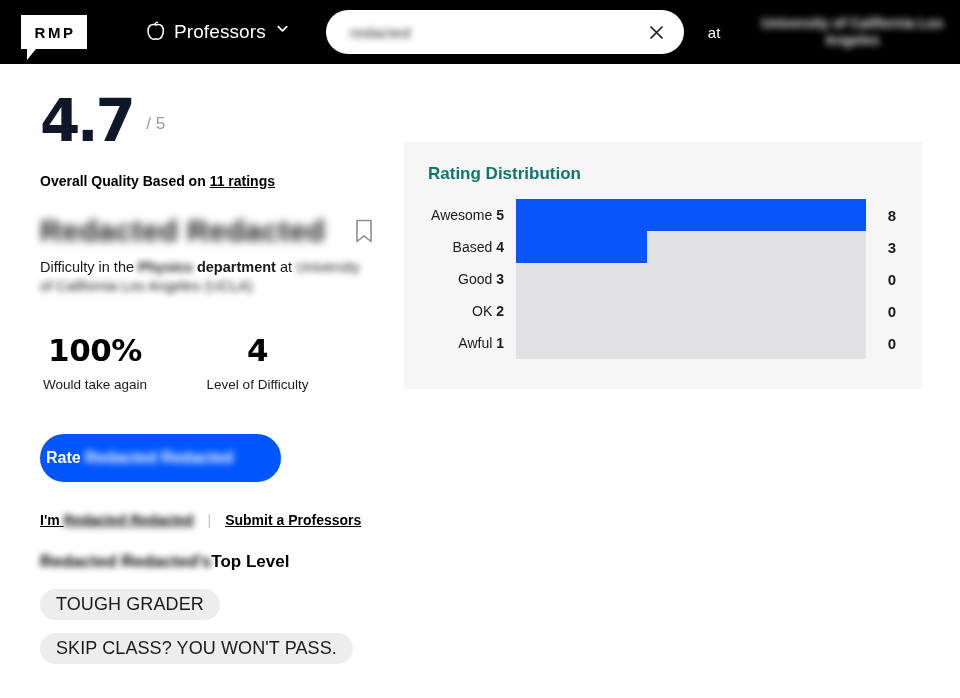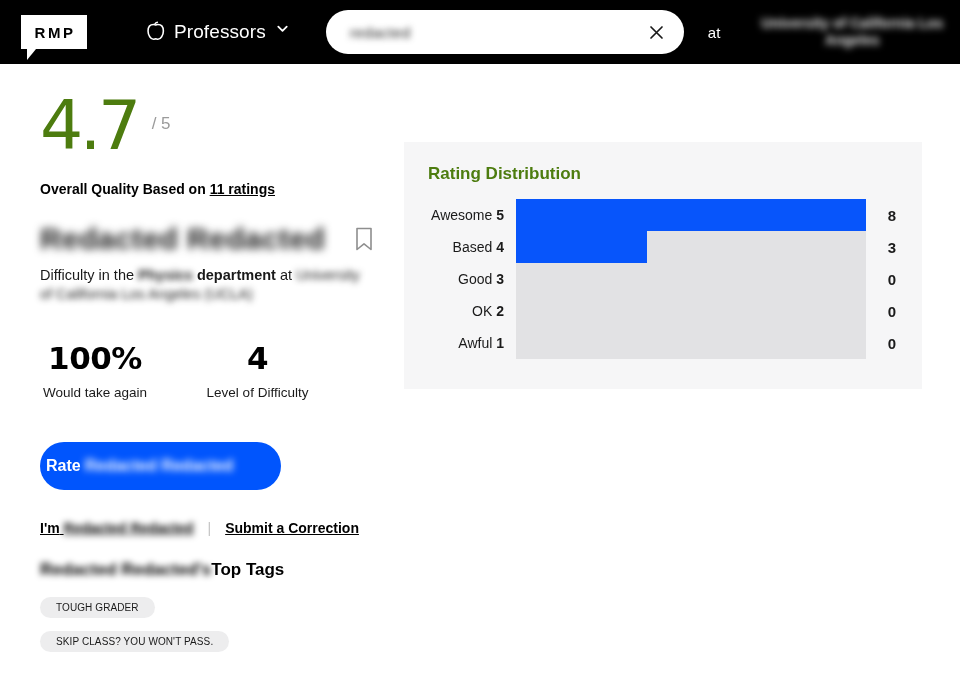--- a/index.html
+++ b/index.html
@@ -99,25 +99,25 @@
     flex: none;
   }
   .right-col {
     padding: 78px 0 0 24px;
     flex: 1;
   }
 
   
   .score-row { display: flex; align-items: flex-start; }
   .score-num {
-    font-size: 68px;
-    font-weight: 400;
+    font-size: 58px;
+    font-weight: 700;
     line-height: .82;
     letter-spacing: -3.5px;
-    color: #4d7c0f;
+    color: #0f172a;
     font-family: "DejaVu Sans", sans-serif;
   }
   .score-den {
     font-size: 17px; color: #9b9b9b;
     margin: 16px 0 0 14px; font-weight: 400;
   }
   .quality-line {
     margin-top: 27px;
     font-size: 14px; font-weight: 700; color: #000;
   }
@@ -201,35 +201,35 @@
   .tags-owner { filter: blur(3.3px); font-weight: 700; }
   .tags-wrap {
     margin-top: 17px;
     display: flex; flex-wrap: wrap; gap: 13px 14px;
     width: 300px;
   }
   .tag {
     background: #ededee;
     border-radius: 18px;
     padding: 5px 16px;
-    font-size: 10px;
+    font-size: 18px;
     color: #1a1a1a;
     letter-spacing: .1px;
     cursor: pointer;
     white-space: nowrap;
   }
 
   
   .dist-card {
     width: 518px;
     background: #f6f6f7;
     padding: 22px 26px 30px 24px;
   }
   .dist-title {
-    font-size: 17px; font-weight: 700; color: #4d7c0f;
+    font-size: 17px; font-weight: 700; color: #0f766e;
     margin-bottom: 15px;
   }
   .dist-row {
     display: flex; align-items: center;
     margin-bottom: 0;
   }
   .dist-label {
     width: 88px; text-align: right;
     font-size: 14px; color: #1a1a1a;
     padding-right: 12px;
@@ -337,26 +337,26 @@
       <span>Rate</span>
       <span class="rate-name">Redacted Redacted</span>
     </button>
 
     <div class="link-row">
       <span class="link-im">
         <span>I'm</span>
         <span class="blurred-inline">Redacted Redacted</span>
       </span>
       <span class="link-sep">|</span>
-      <span class="link-corr">Submit a Correction</span>
+      <span class="link-corr">Submit a Professors</span>
     </div>
 
     <div class="tags-title">
       <span class="tags-owner">Redacted Redacted's</span>
-      <span>Top Tags</span>
+      <span>Top Level</span>
     </div>
 
     <div class="tags-wrap">
       <span class="tag">TOUGH GRADER</span>
       <span class="tag">SKIP CLASS? YOU WON'T PASS.</span>
 
     </div>
   </div>
 
   <div class="right-col">

